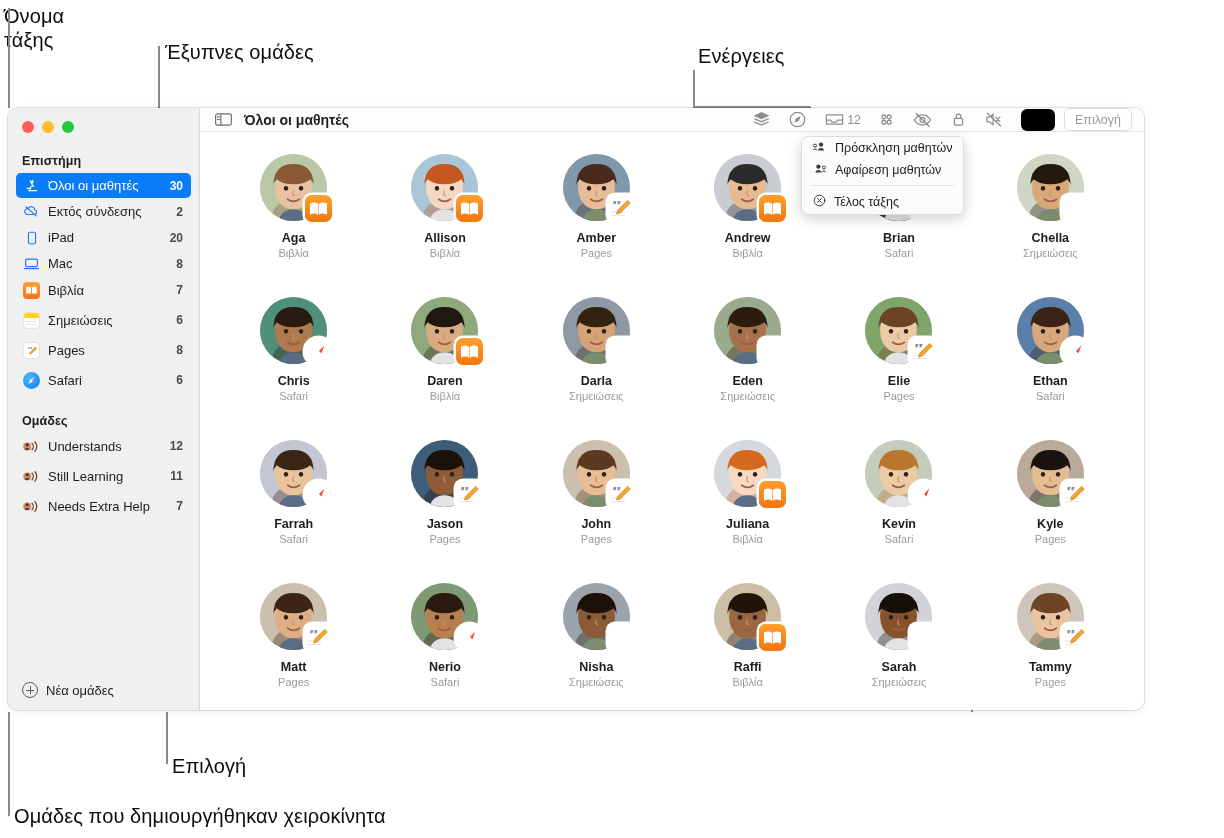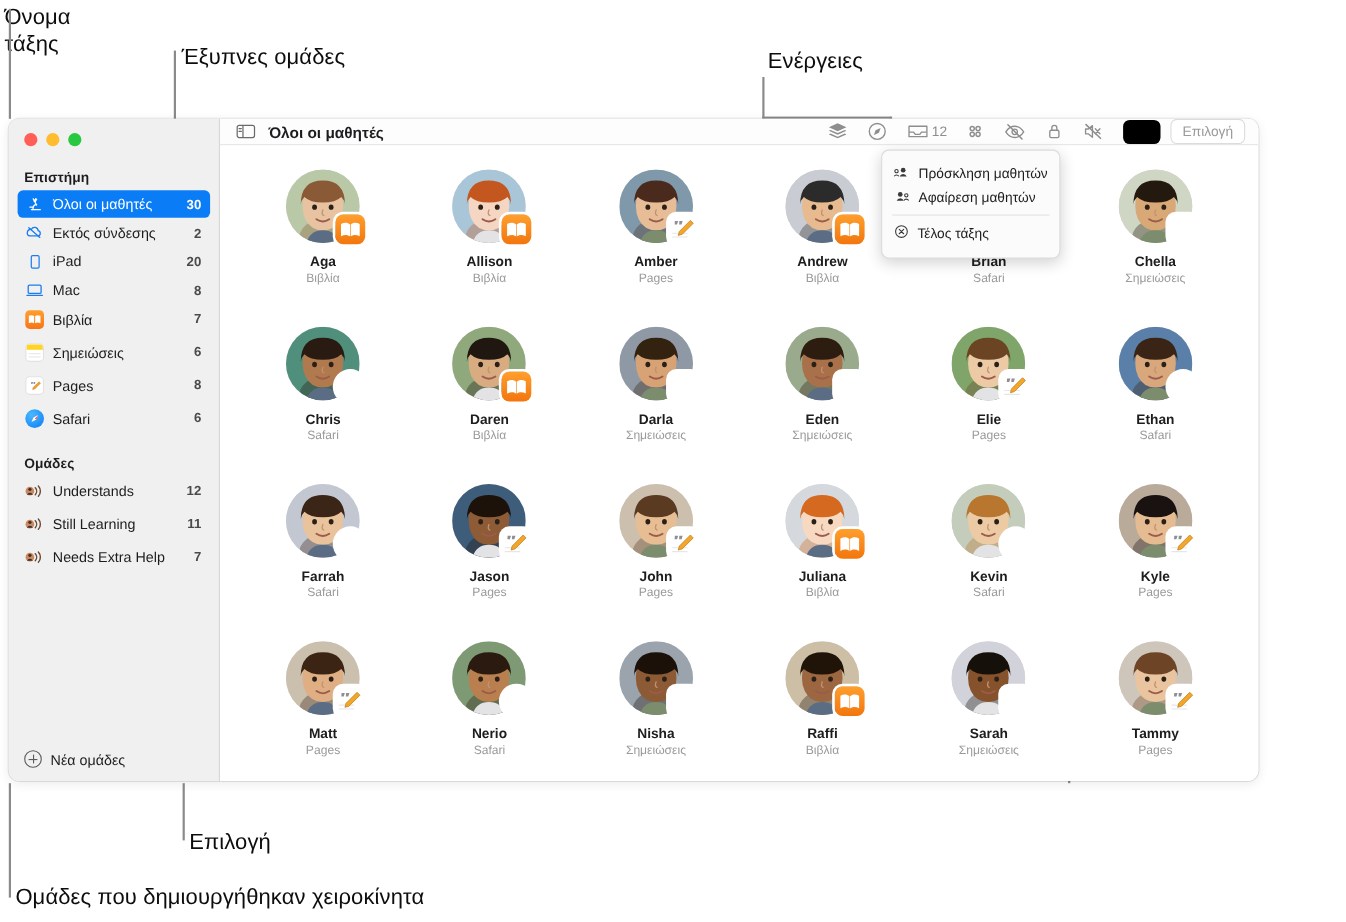--- a/index.html
+++ b/index.html
@@ -131,21 +131,21 @@
 
   
   .grid {
     flex: 1;
     display: grid;
     grid-template-columns: repeat(6, 1fr);
     grid-auto-rows: 143px;
     padding: 22px 18px 0 18px;
     column-gap: 0;
   }
-  .card { display: flex; flex-direction: column; align-items: center; text-align: right; }
+  .card { display: flex; flex-direction: column; align-items: center; }
   .avatar-wrap { position: relative; width: 67px; height: 67px; }
   .avatar {
     width: 67px; height: 67px; border-radius: 50%;
     overflow: hidden; position: relative;
     background: #d8d8d8;
   }
   .avatar svg { display: block; width: 100%; height: 100%; }
   .badge {
     position: absolute; right: -5px; bottom: -1px;
     width: 27px; height: 27px; border-radius: 7px;
@@ -168,21 +168,21 @@
 
   
   .menu {
     position: absolute;
     left: 810px; top: 145px;
     width: 163px;
     background: #fbfbfb;
     border: 1px solid #dcdcdc;
     border-radius: 7px;
     box-shadow: 0 4px 14px rgba(0,0,0,.18);
-    padding: 10px 0;
+    padding: 0 0;
     z-index: 30;
   }
   .menu-item {
     display: flex; align-items: center; gap: 7px;
     padding: 3px 10px;
     font-size: 12.5px; color: #1d1d1f;
     white-space: nowrap;
   }
   .menu-sep { height: 1px; background: #e2e2e2; margin: 4px 9px; }
 </style>

